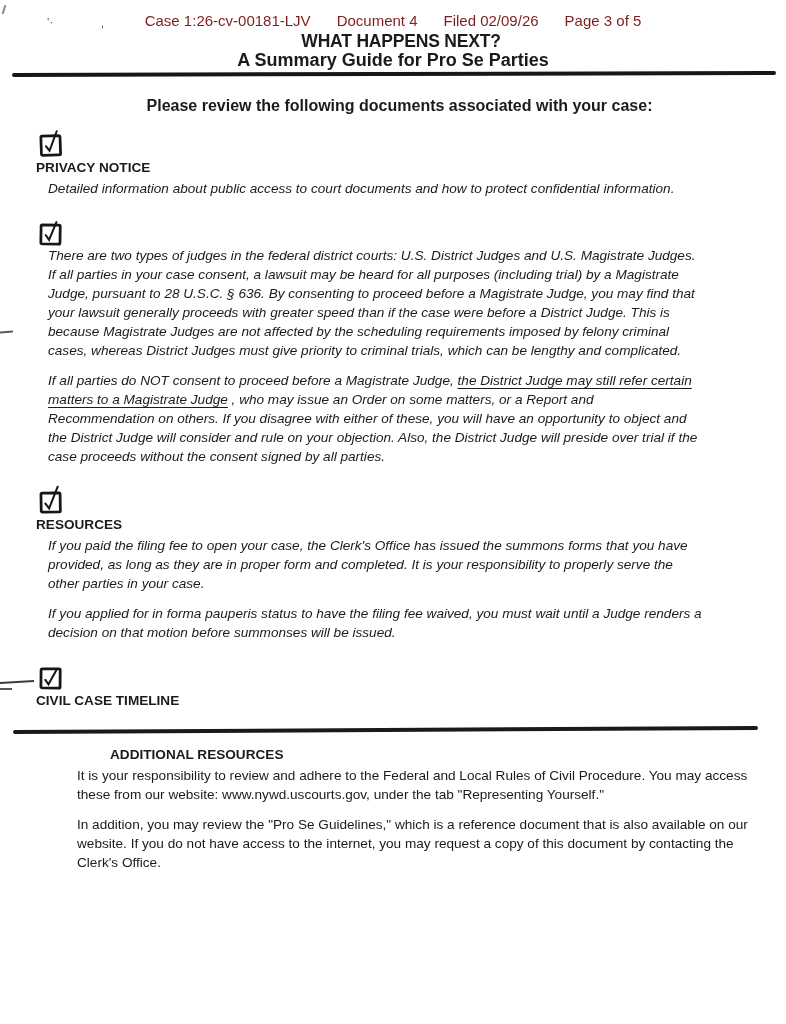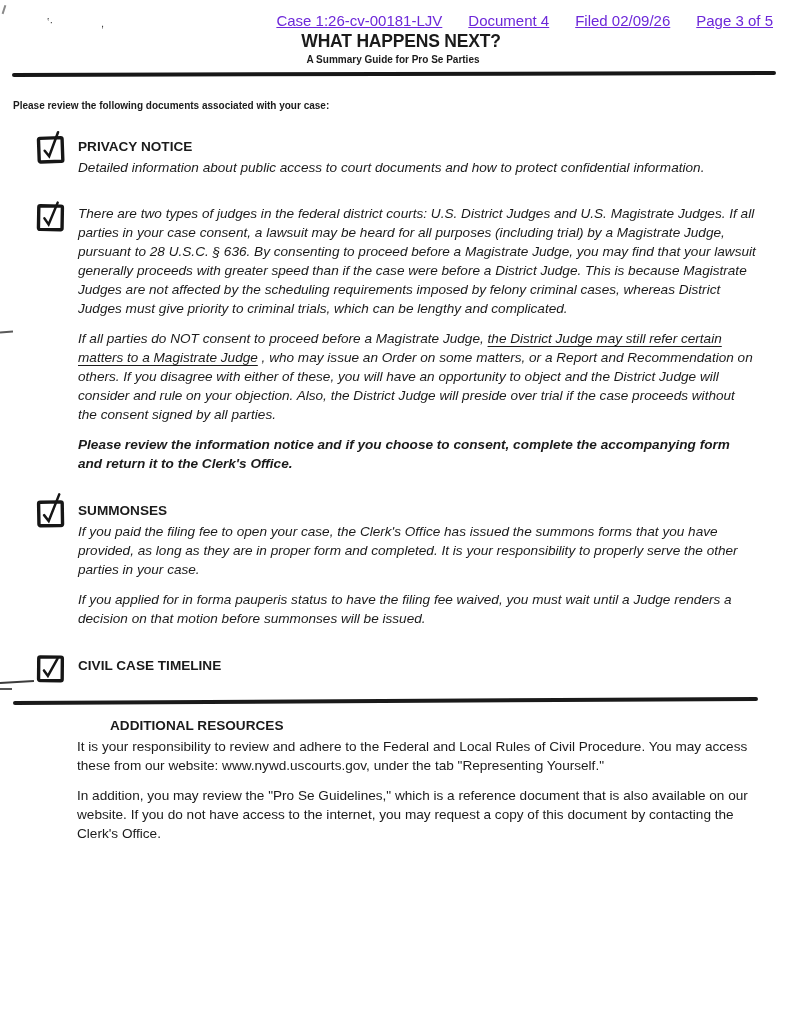--- a/index.html
+++ b/index.html
@@ -8,79 +8,80 @@
     width:786px;height:1024px;
     margin:0 auto;
     background:#ffffff;
     font-family:"Liberation Sans", sans-serif;
     color:#1b1b1b;
     overflow:hidden;
   }
   
   .stamp{
     padding-top:13px;
-    text-align:right;
+    text-align:center;
     font-size:15px;
     line-height:16px;
-    color:#6d28d9;
+    color:#7f1d1d;
     white-space:nowrap;
-    text-decoration:underline;
   }
   .stamp span{margin:0 13px;}
   .doc-title{
     margin-top:3px;
     text-align:center;
     font-size:17.5px;
     line-height:19px;
     font-weight:700;
     letter-spacing:-0.2px;
     padding-left:16px;
   }
   .doc-subtitle{
     margin-top:1px;
     text-align:center;
-    font-size:10px;
+    font-size:18px;
     line-height:16px;
     font-weight:700;
   }
   .rule-top{
     margin:4px 10px 0 12px;
     height:3.5px;
     background:#171717;
     transform:rotate(-0.15deg);
     border-radius:2px;
   }
   .intro{
     margin:22px 0 0 13px;
-    font-size:10px;
+    font-size:16px;
     font-weight:700;
     line-height:15px;
+    text-align:center;
   }
   
   .checklist{margin-top:23px;}
   .item{
     display:flex;
     align-items:flex-start;
     margin:0 0 16px 36px;
+    flex-direction:column;
   }
   .checkbox{
     flex:0 0 30px;
     margin-top:-9px;
     margin-right:12px;
   }
   .item-body{width:678px;}
   .item-label{
     font-size:13.6px;
     font-weight:700;
     line-height:17px;
     padding-top:2px;
     margin-bottom:3px;
   }
   .item-body p{
-    margin:0 0 11px;
+    margin:0 12px 11px;
     font-size:13.6px;
     font-style:italic;
     line-height:19px;
   }
   .item-body p.bold{font-weight:700;}
   .uline{
     text-decoration:underline;
     text-decoration-thickness:1.4px;
     text-underline-offset:2.5px;
   }
@@ -157,31 +158,30 @@
     </div>
 
     <div class="item">
       <svg class="checkbox cb-r2" width="30" height="37" viewBox="0 0 30 37">
         <rect x="2.7" y="11" width="23.6" height="23.6" fill="none" stroke="#161616" stroke-width="3.4" rx="1.5"></rect>
         <path d="M8.5 23.5 L12.8 29.5 L21.5 7.5" fill="none" stroke="#161616" stroke-width="2.5" stroke-linecap="round"></path>
       </svg>
       <div class="item-body">
         <p>There are two types of judges in the federal district courts: U.S. District Judges and U.S. Magistrate Judges. If all parties in your case consent, a lawsuit may be heard for all purposes (including trial) by a Magistrate Judge, pursuant to 28 U.S.C. § 636. By consenting to proceed before a Magistrate Judge, you may find that your lawsuit generally proceeds with greater speed than if the case were before a District Judge. This is because Magistrate Judges are not affected by the scheduling requirements imposed by felony criminal cases, whereas District Judges must give priority to criminal trials, which can be lengthy and complicated.</p>
         <p><span>If all parties do NOT consent to proceed before a Magistrate Judge,  </span><span class="uline">the District Judge may still refer certain matters to a Magistrate Judge</span><span> , who may issue an Order on some matters, or a Report and Recommendation on others.  If you disagree with either of these, you will have an opportunity to object and the District Judge will consider and rule on your objection. Also, the District Judge will preside over trial if the case proceeds without the consent signed by all parties.</span></p>
-        <p class="bold">Please review the information notice and if you choose to consent, complete the accompanying form and return it to the Clerk's Office.</p>
       </div>
     </div>
 
     <div class="item">
       <svg class="checkbox cb-r3" width="30" height="37" viewBox="0 0 30 37">
         <rect x="2.7" y="11" width="23.6" height="23.6" fill="none" stroke="#161616" stroke-width="3.4" rx="1.5"></rect>
         <path d="M8 24 L12.5 30 L23.5 3.5" fill="none" stroke="#161616" stroke-width="2.5" stroke-linecap="round"></path>
       </svg>
       <div class="item-body">
-        <div class="item-label">SUMMONSES</div>
+        <div class="item-label">RESOURCES</div>
         <p>If you paid the filing fee to open your case, the Clerk's Office has issued the summons forms that you have provided, as long as they are in proper form and completed.  It is your responsibility to properly serve the other parties in your case.</p>
         <p>If you applied for in forma pauperis status to have the filing fee waived, you must wait until a Judge renders a decision on that motion before summonses will be issued.</p>
       </div>
     </div>
 
     <div class="item">
       <svg class="checkbox cb-r4" width="30" height="37" viewBox="0 0 30 37">
         <rect x="2.7" y="11" width="23.6" height="23.6" fill="none" stroke="#161616" stroke-width="3.4" rx="1.5"></rect>
         <path d="M8 24.5 L12 30 L21.5 12.5" fill="none" stroke="#161616" stroke-width="2.5" stroke-linecap="round"></path>
       </svg>

